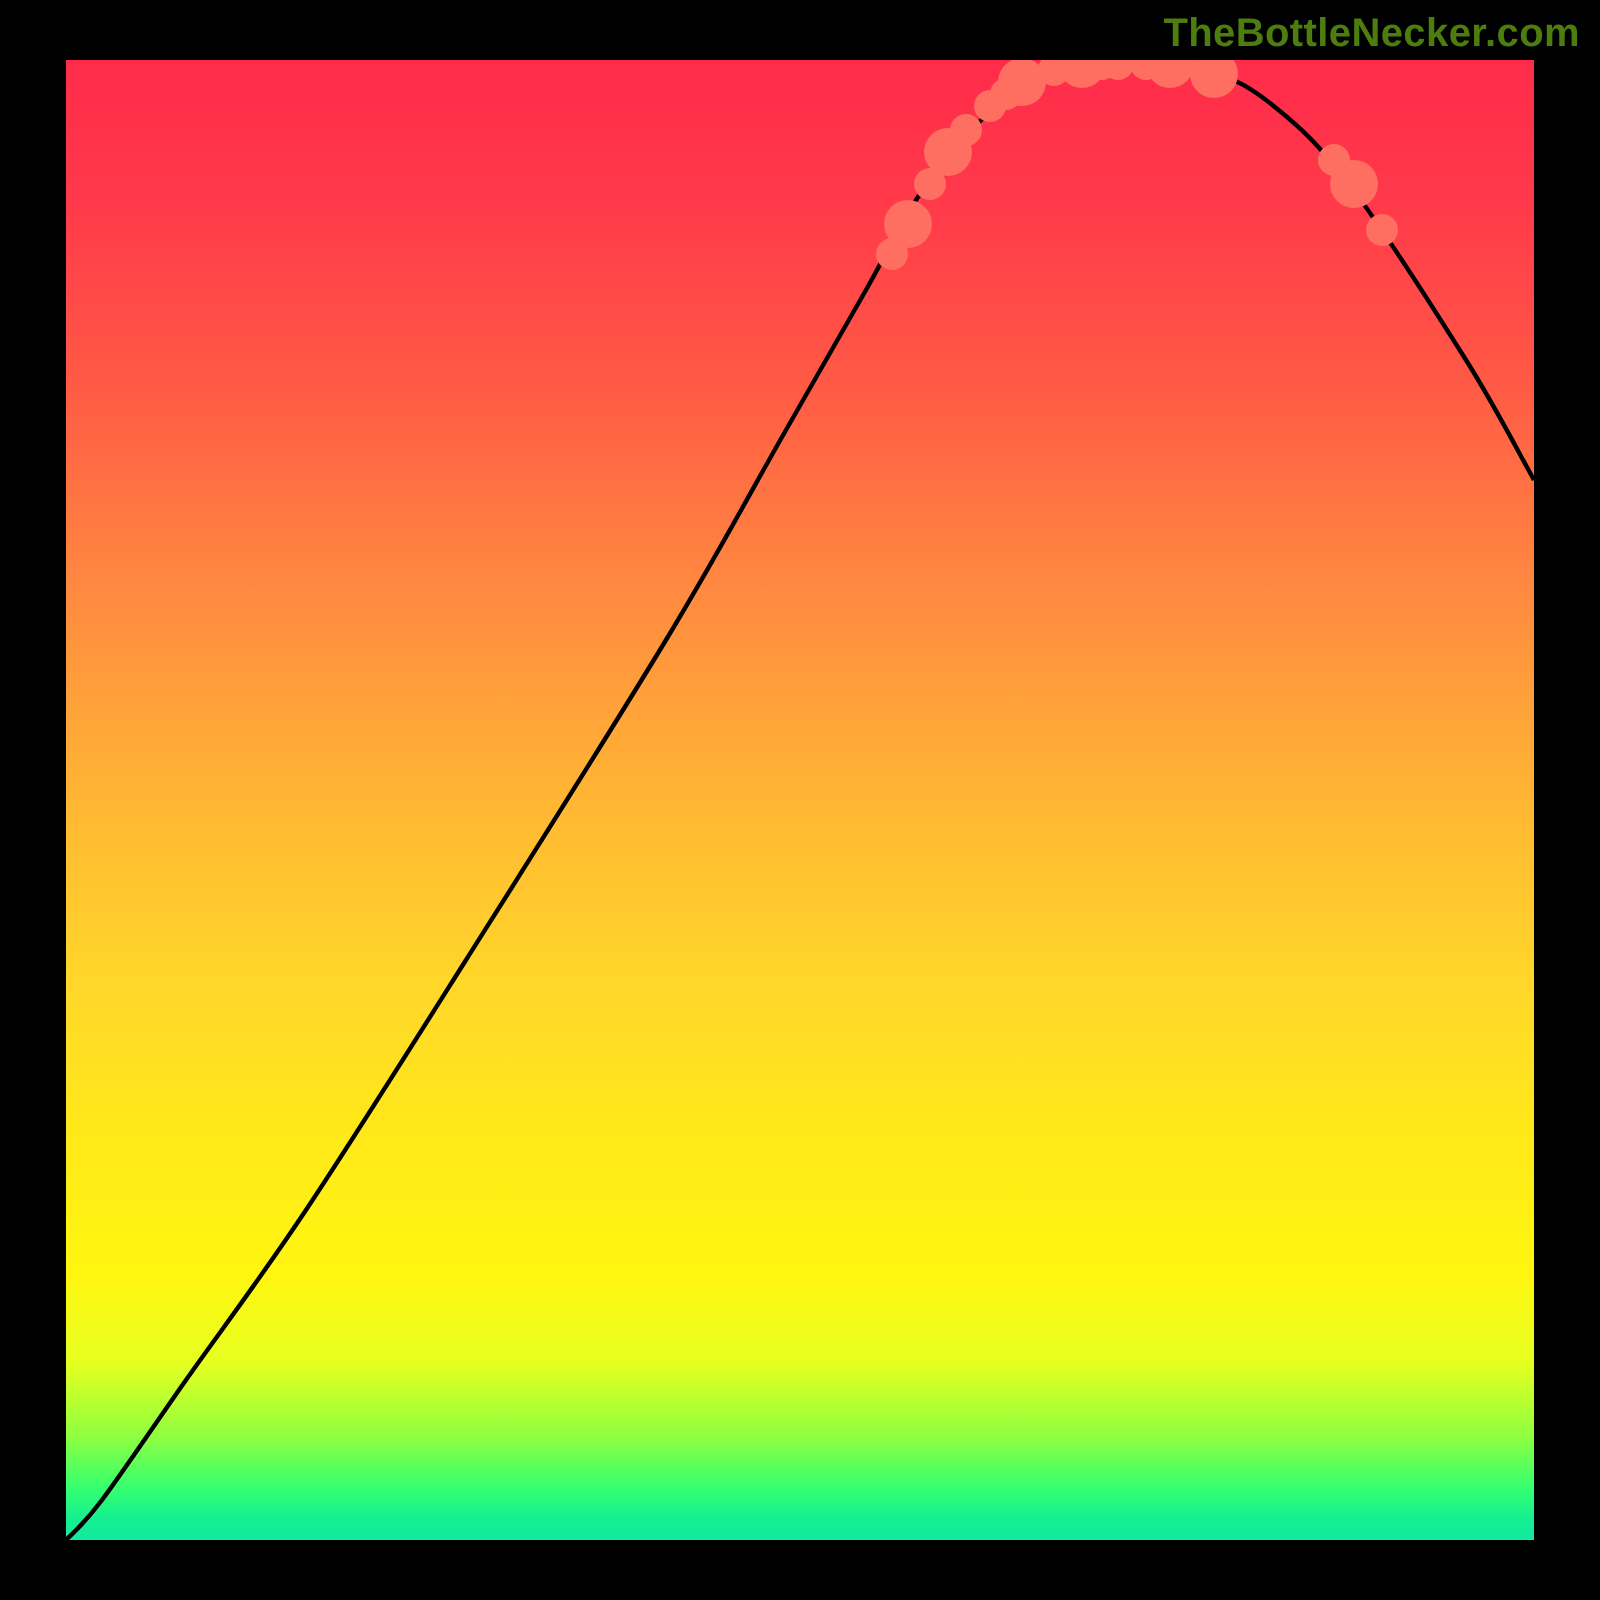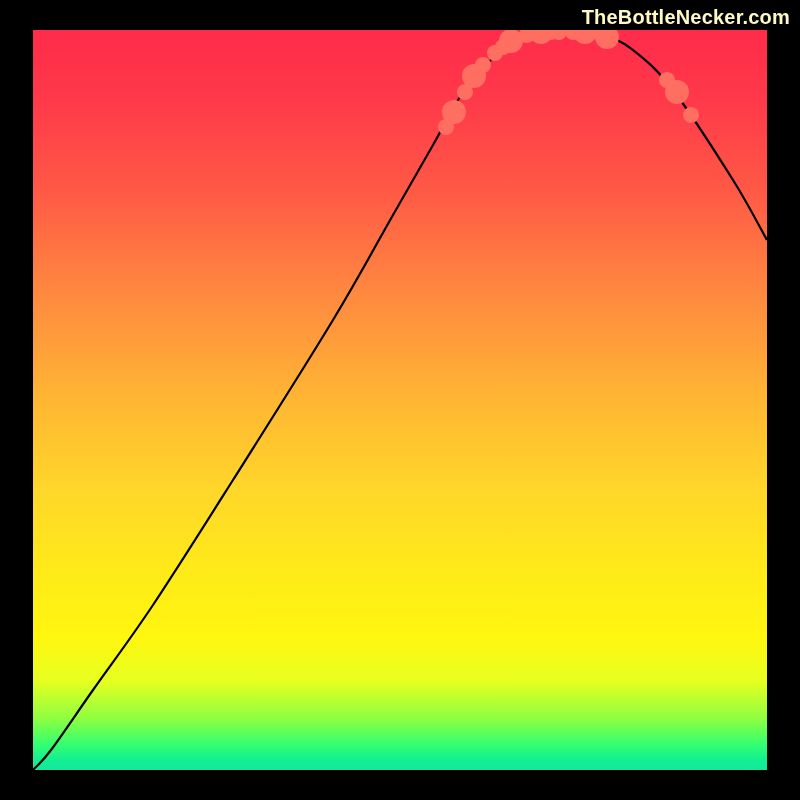--- a/index.html
+++ b/index.html
@@ -14,21 +14,21 @@
   .frame {
     width: 800px;
     height: 800px;
     position: relative;
     background: #000;
   }
   .watermark {
     position: absolute;
     top: 6px;
     right: 10px;
-    color: #fef9c3;
+    color: #4d7c0f;
     font-size: 20px;
     font-weight: 600;
     letter-spacing: 0.2px;
     z-index: 10;
   }
   .plot-area {
     position: absolute;
     left: 33px;
     top: 30px;
     width: 734px;

